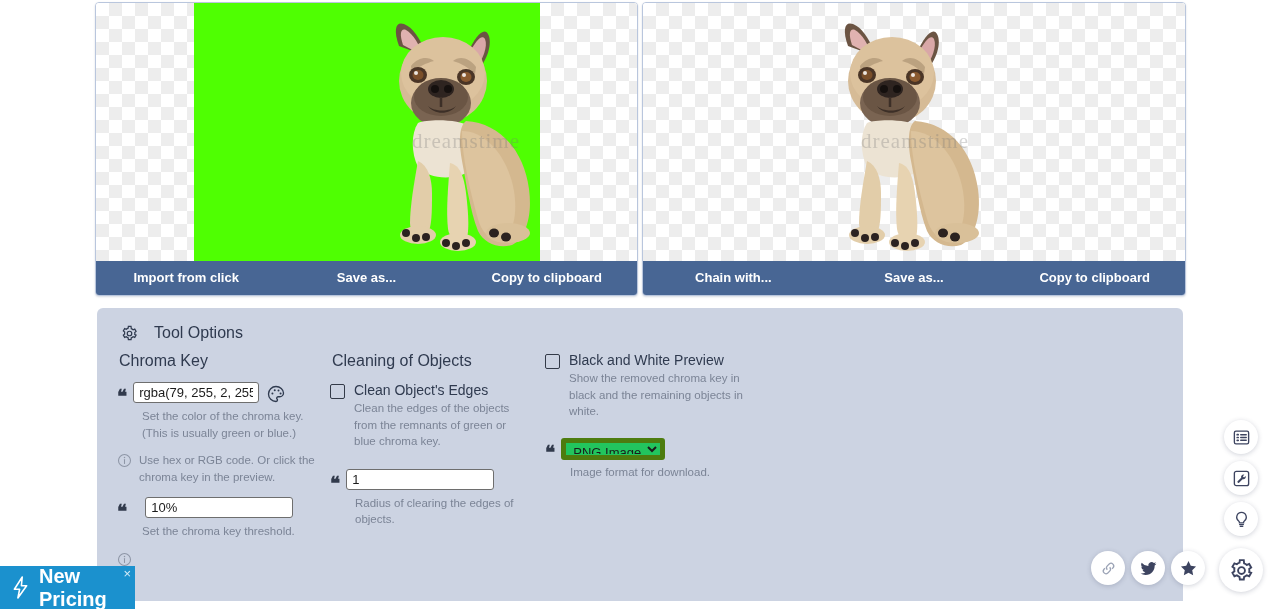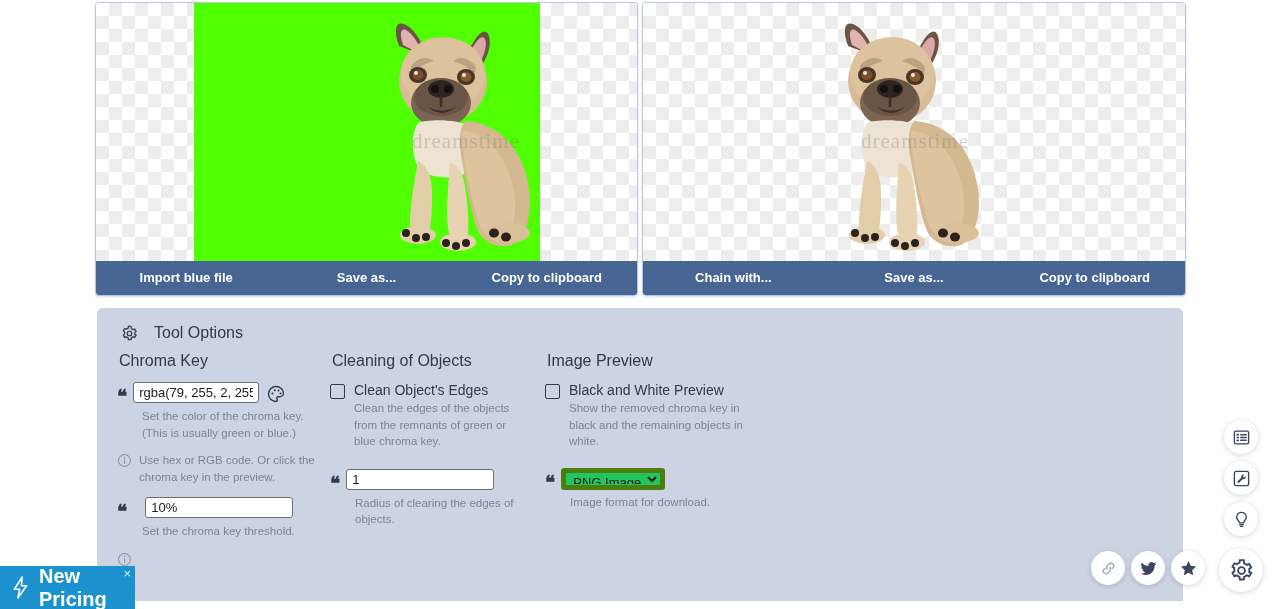--- a/index.html
+++ b/index.html
@@ -266,21 +266,21 @@
             <ellipse cx="90" cy="235" rx="4" ry="4" fill="#2b2220"></ellipse>
             <ellipse cx="100" cy="232" rx="4" ry="4" fill="#2b2220"></ellipse>
             <ellipse cx="128" cy="222" rx="5" ry="4.5" fill="#2b2220"></ellipse>
             <ellipse cx="140" cy="226" rx="5" ry="4.5" fill="#2b2220"></ellipse>
           </g>
         </svg>
         <div class="wm">dreamstime</div>
       </div>
     </div>
     <div class="action-bar">
-      <div class="act">Import blue file</div>
+      <div class="act">Import from click</div>
       <div class="act">Save as...</div>
       <div class="act">Copy to clipboard</div>
     </div>
   </div>
 
   <div class="preview-panel" id="panel-right">
     <div class="canvas-area">
       <div class="dog-wrap">
         <svg class="dog-svg" viewBox="0 0 200 250">
           <g>
@@ -403,21 +403,20 @@
         <div class="hint" style="margin-left:24px;max-width:175px">Clean the edges of the objects from the remnants of green or blue chroma key.</div>
 
         <div class="row" style="margin-top:19px">
           <span class="quote">❝</span>
           <input class="txt" id="radius-input" type="text" value="1" style="">
         </div>
         <div class="hint indent">Radius of clearing the edges of objects.</div>
       </div>
 
       <div class="col" id="col-3">
-        <div class="col-title">Image Preview</div>
 
         <div class="cbrow">
           <span class="cbox"></span>
           <span class="cblabel">Black and White Preview</span>
         </div>
         <div class="hint" style="margin-left:24px;max-width:178px">Show the removed chroma key in black and the remaining objects in white.</div>
 
         <div class="row" style="margin-top:18px">
           <span class="quote">❝</span>
           <select class="sel" id="format-select"><option value="PNG Image">PNG Image</option><option value="JPG Image">JPG Image</option><option value="WEBP Image">WEBP Image</option><option value="GIF Image">GIF Image</option><option value="BMP Image">BMP Image</option></select>

